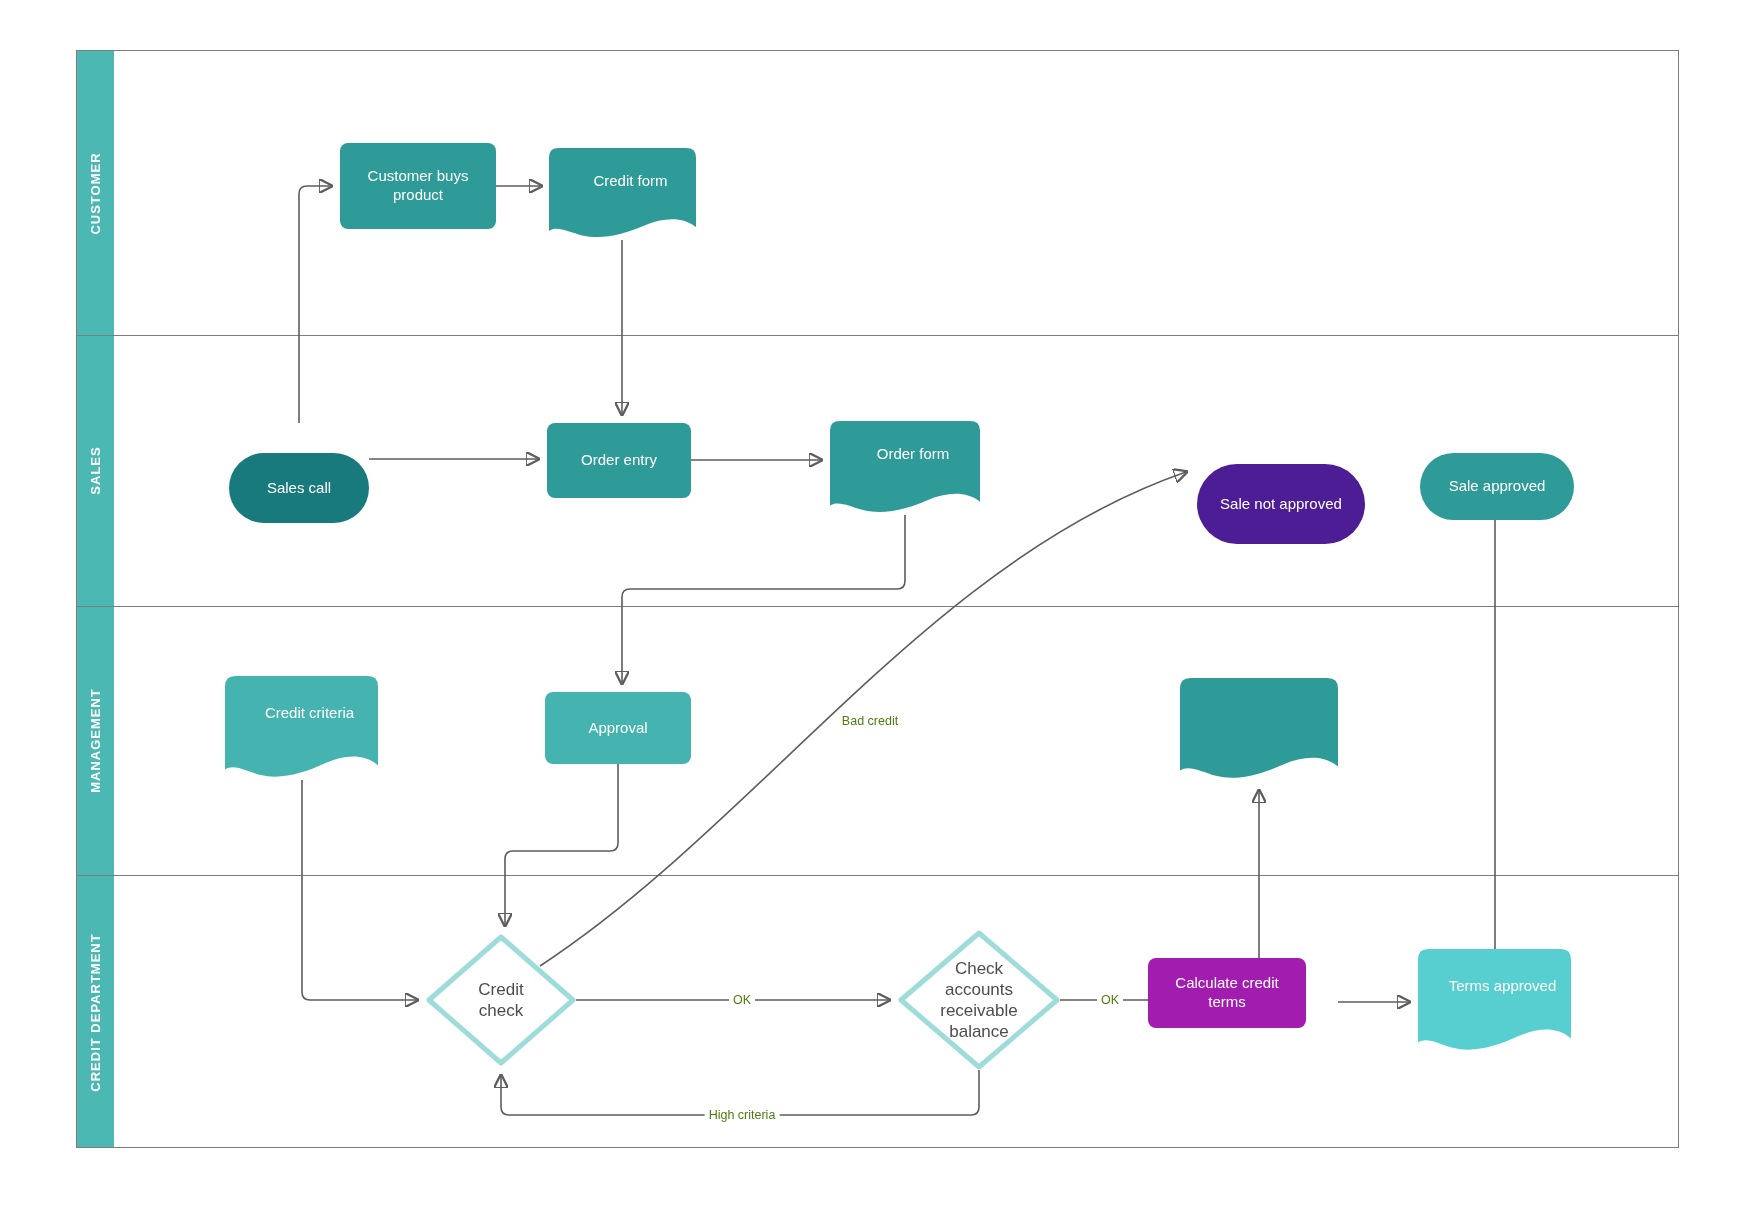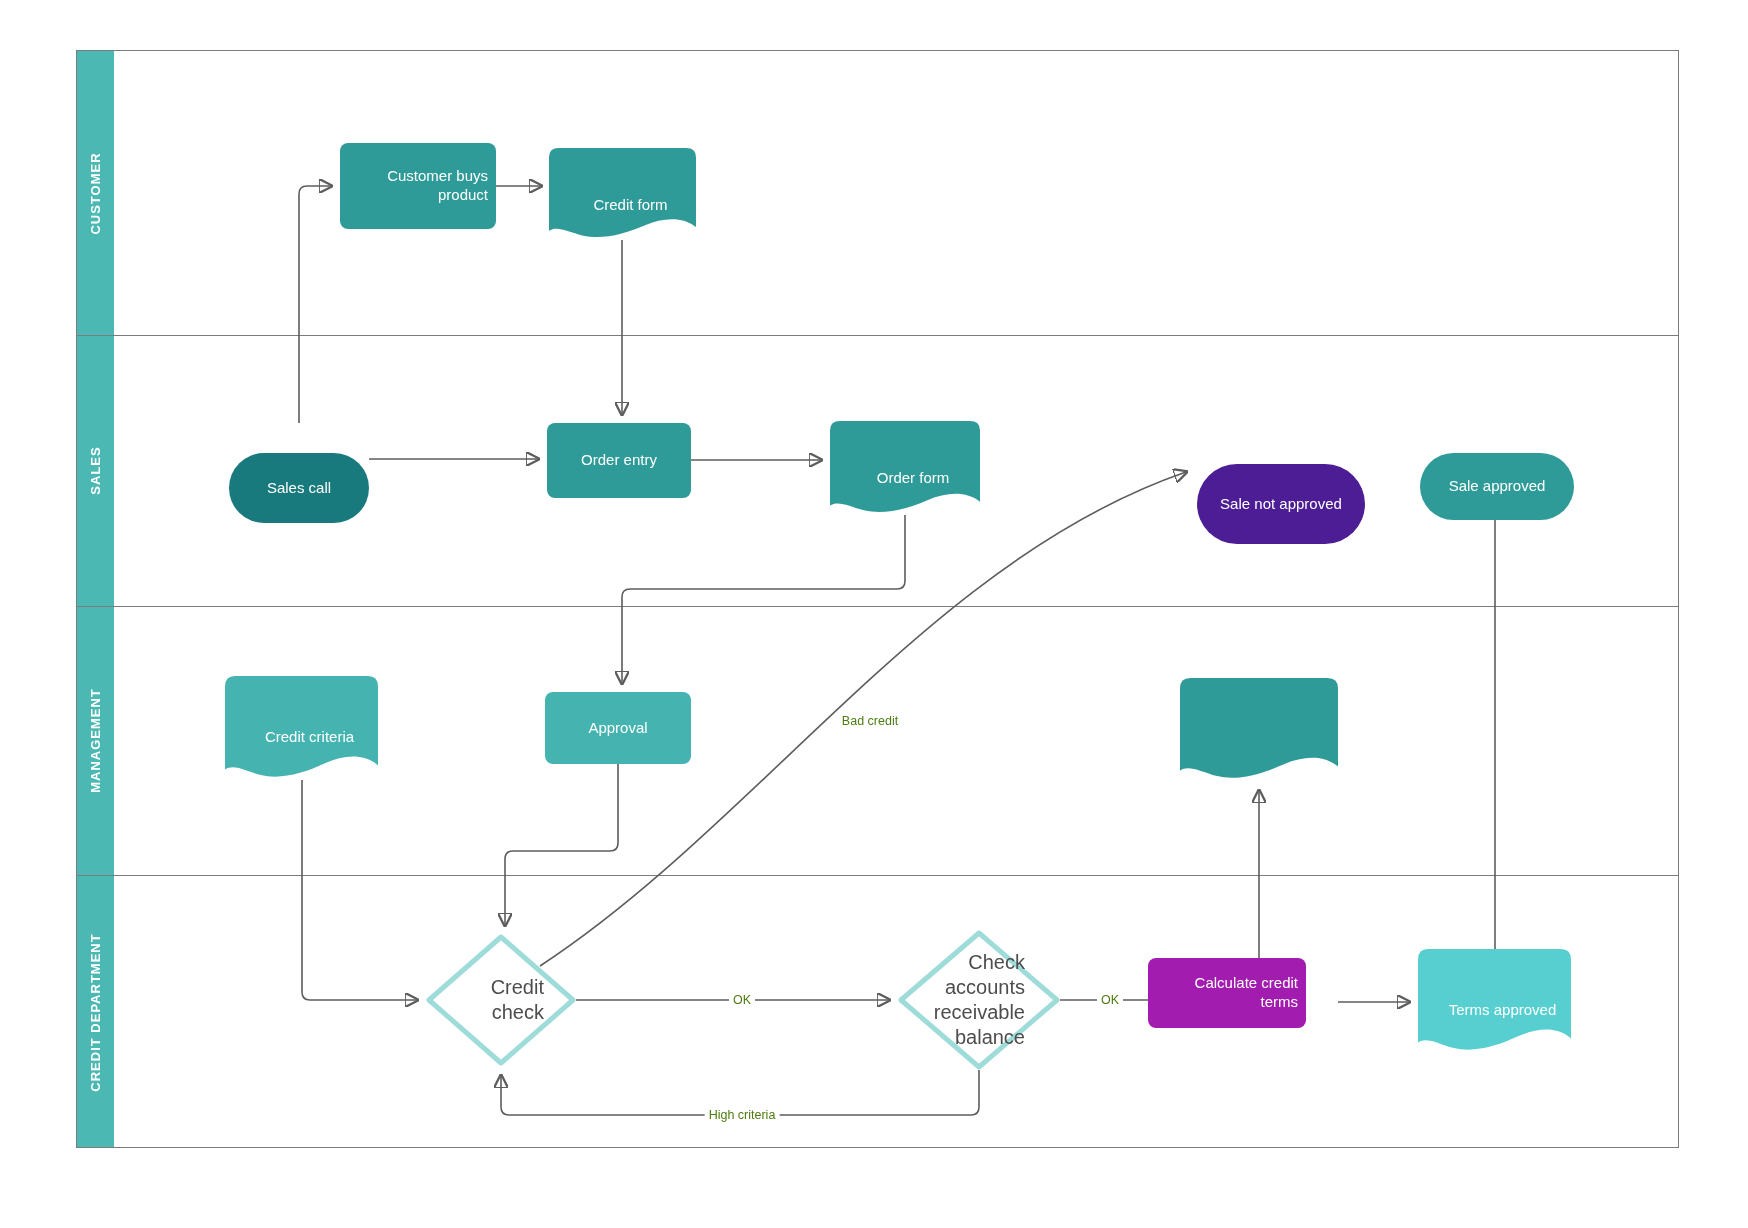--- a/index.html
+++ b/index.html
@@ -32,30 +32,30 @@
     white-space:nowrap;
     color:#ffffff;font-size:13px;font-weight:bold;letter-spacing:1px;
   }
   
   svg.connectors{position:absolute;left:0;top:0;z-index:1;}
   svg.connectors path{fill:none;stroke:#5d5d5d;stroke-width:1.6px;}
   
   .node{position:absolute;z-index:2;box-sizing:border-box;
         display:flex;align-items:center;justify-content:center;text-align:center;}
   .node .node-label{
-    color:#ffffff;font-size:15px;line-height:1.25;padding:0 8px;text-align:right;
+    color:#ffffff;font-size:15px;line-height:1.25;padding:0 8px;
   }
   .rect{border-radius:8px;}
   .pill{border-radius:999px;margin-top:30px;}
   .doc svg,.diamond svg{position:absolute;left:0;top:0;width:100%;height:100%;}
   .doc .node-label{
     position:absolute;left:0;top:0;width:100%;height:72%;
-    display:flex;align-items:center;justify-content:center;margin-top:24px;
+    display:flex;align-items:center;justify-content:center;
   }
-  .diamond .node-label{color:#4d4d4d;font-size:20px;position:relative;z-index:1;}
+  .diamond .node-label{color:#4d4d4d;font-size:17px;position:relative;z-index:1;}
   
   .edge-label{
     position:absolute;z-index:3;transform:translate(-50%,-50%);
     background:#ffffff;color:#4d7c0f;font-size:12.5px;padding:0 4px;white-space:nowrap;
   }
 </style>
 </head>
 <body>
 
 <div class="canvas">

